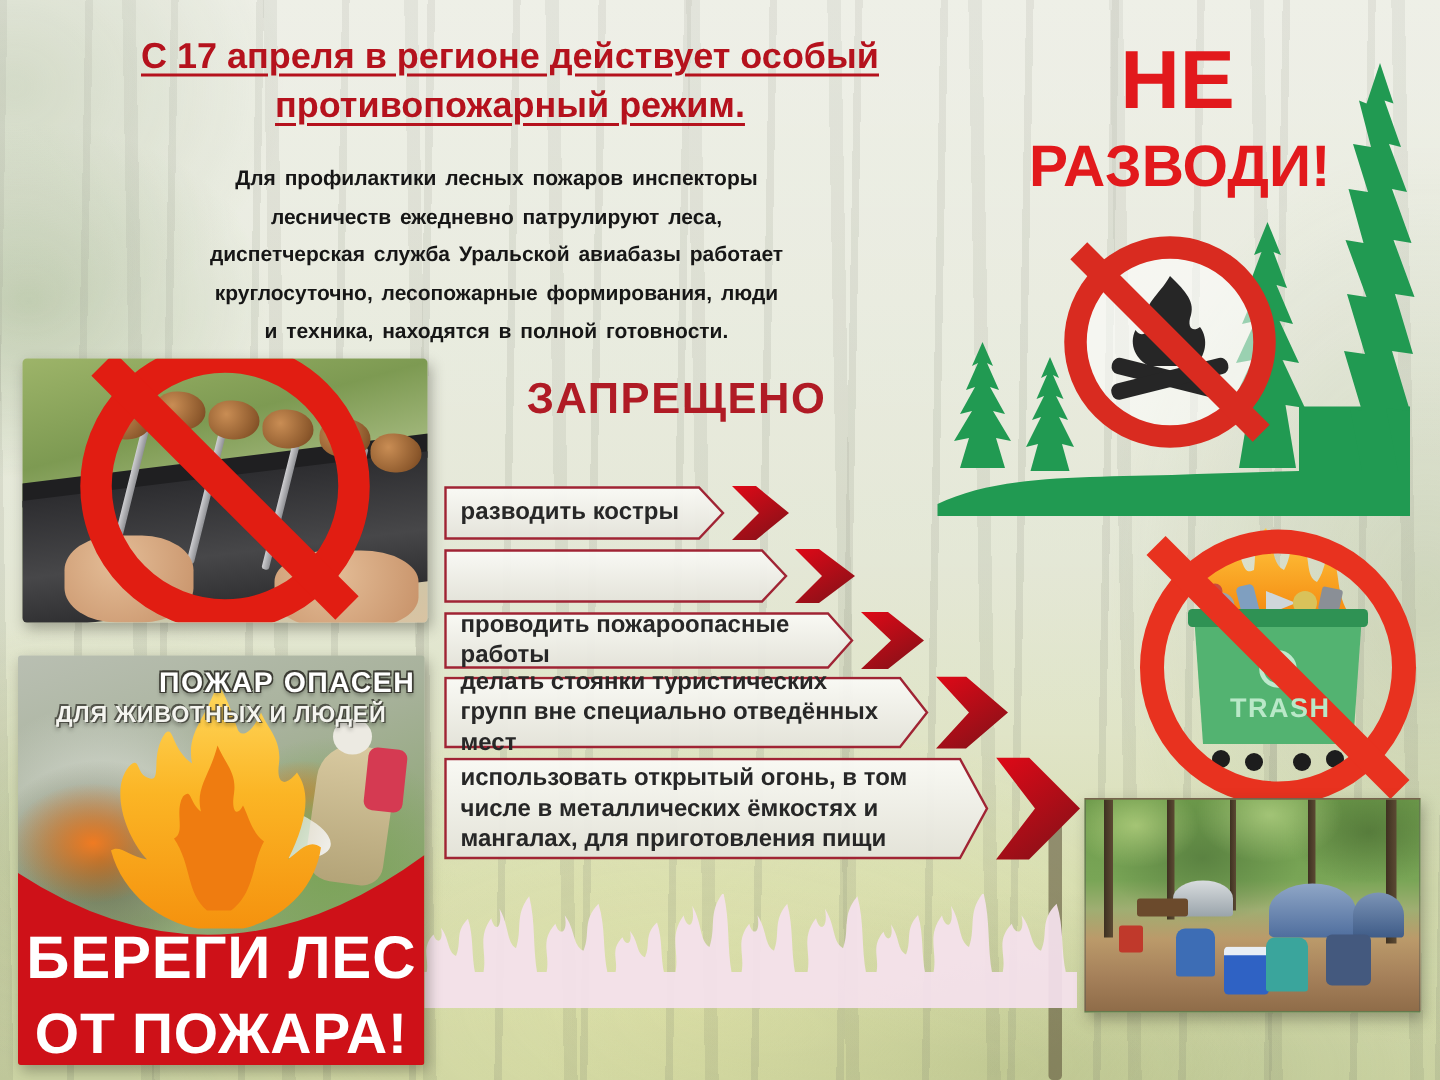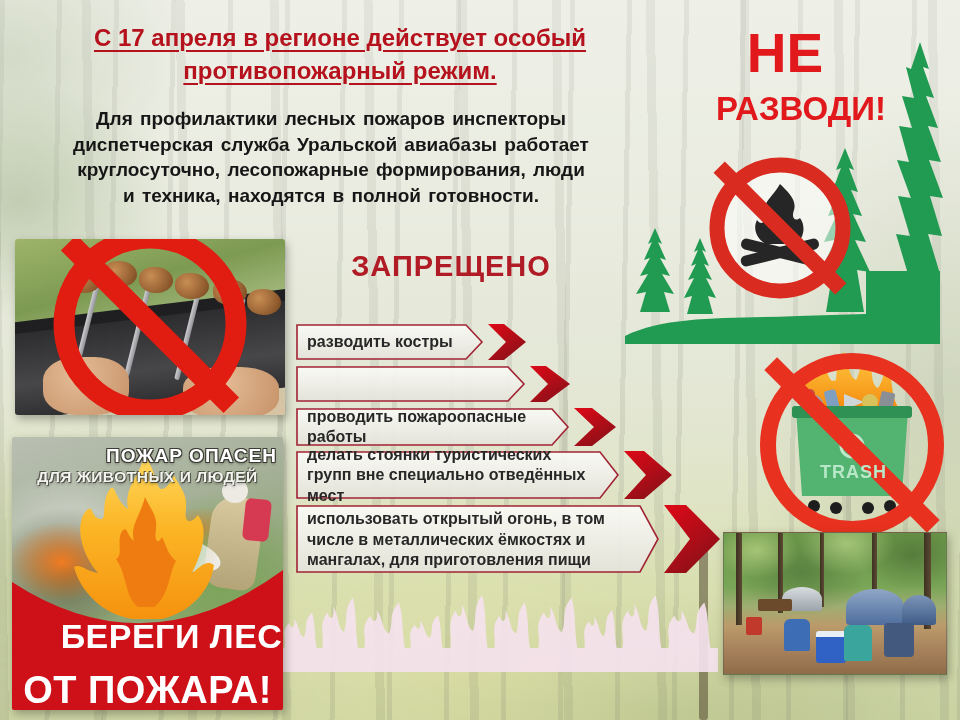--- a/index.html
+++ b/index.html
@@ -19,35 +19,35 @@
     radial-gradient(300px 420px at 99% 55%, rgba(148,164,118,.35), rgba(148,164,118,0) 72%),
     radial-gradient(420px 160px at 70% 99%, rgba(146,160,104,.4), rgba(146,160,104,0) 75%);}
   .bg-veil{position:absolute;inset:0;background:linear-gradient(180deg,rgba(255,255,255,.30),rgba(255,255,255,.12) 55%,rgba(255,255,255,0));}
   .bg-trunk-right{position:absolute;left:699px;top:540px;width:9px;height:180px;background:rgba(84,72,50,.55);border-radius:3px;}
 
   
   .title{position:absolute;left:60px;top:21px;width:560px;text-align:center;
     font-size:24px;font-weight:bold;line-height:33px;
     text-decoration:underline;text-decoration-thickness:2px;text-underline-offset:4px;}
   .intro{position:absolute;left:48px;top:106px;width:566px;text-align:center;
-    font-size:19px;font-weight:bold;color:#161616;line-height:25.5px;word-spacing:2px;}
+    font-size:14px;font-weight:bold;color:#161616;line-height:25.5px;word-spacing:2px;}
   .zapr{position:absolute;left:300px;top:250px;width:302px;text-align:center;
     font-size:29px;font-weight:800;letter-spacing:1px;}
 
   
   .banner{position:absolute;left:296px;}
   .banner svg{position:absolute;left:0;top:0;}
   .banner .lbl{position:absolute;left:11px;top:0;bottom:0;display:flex;align-items:center;
     font-size:16px;font-weight:bold;color:#272727;line-height:1.28;}
 
   
   .ne-line1{position:absolute;left:700px;top:26px;width:170px;text-align:center;
     font-size:55px;font-weight:800;line-height:1;}
-  .ne-line2{position:absolute;left:683px;top:92px;width:204px;text-align:center;
-    font-size:33px;font-weight:800;line-height:1;margin-left:16px;}
+  .ne-line2{position:absolute;left:683px;top:92px;width:204px;text-align:right;
+    font-size:39px;font-weight:800;line-height:1;}
 
   
   .photo{position:absolute;overflow:hidden;box-shadow:2px 4px 9px rgba(40,40,30,.35);}
   .layer{position:absolute;}
 
   #shashlik{left:15px;top:239px;width:270px;height:176px;border-radius:3px;
     background:linear-gradient(165deg,#9db469 0%,#7d9a52 30%,#a9bd84 55%,#c7c9ad 75%,#d9c3a2 100%);}
   #shashlik .grill{position:absolute;left:-14px;top:78px;width:310px;height:86px;background:linear-gradient(180deg,#2d2d30,#474749 60%,#2f2f31);transform:rotate(-7deg);}
   #shashlik .griltop{position:absolute;left:-14px;top:66px;width:310px;height:16px;background:#1f1f21;transform:rotate(-7deg);}
   #shashlik .meat{position:absolute;width:34px;height:26px;border-radius:45% 55% 50% 50%;background:radial-gradient(circle at 35% 35%,#c98d54,#8e5a2d 70%,#6e401d);}
@@ -62,21 +62,21 @@
   #danger-poster .fireL2{position:absolute;left:150px;top:70px;width:80px;height:45px;background:radial-gradient(closest-side,rgba(238,120,40,.85),rgba(238,120,40,0));}
   #danger-poster .grassR{position:absolute;right:-20px;top:55px;width:170px;height:160px;background:radial-gradient(closest-side,#79a355,rgba(121,163,85,0));}
   #danger-poster .ff-body{position:absolute;left:196px;top:60px;width:52px;height:92px;border-radius:24px 20px 14px 18px;background:linear-gradient(180deg,#d8c9a0,#b4a478);transform:rotate(8deg);}
   #danger-poster .ff-helm{position:absolute;left:210px;top:42px;width:26px;height:24px;border-radius:50%;background:#eceae2;}
   #danger-poster .ff-pack{position:absolute;left:232px;top:62px;width:26px;height:42px;border-radius:6px;background:#d53a52;transform:rotate(6deg);}
   #danger-poster .spray{position:absolute;left:120px;top:98px;width:90px;height:34px;background:linear-gradient(100deg,rgba(255,255,255,0),rgba(250,252,255,.85));transform:rotate(16deg);border-radius:50%;}
   #danger-poster .head1{position:absolute;left:0;top:8px;width:100%;text-align:center;font-size:19px;font-weight:800;color:#fff;
     text-shadow:-1px -1px 0 #3c3c34,1px -1px 0 #3c3c34,-1px 1px 0 #3c3c34,1px 1px 0 #3c3c34,0 2px 3px rgba(0,0,0,.4);letter-spacing:1px;padding-left:44px;}
   #danger-poster .head2{position:absolute;left:0;top:31px;width:100%;text-align:center;font-size:15.5px;font-weight:800;color:#f4f4ef;
     text-shadow:-1px -1px 0 rgba(60,60,52,.8),1px 1px 0 rgba(60,60,52,.8),0 2px 3px rgba(0,0,0,.35);letter-spacing:.5px;}
-  #danger-poster .slog1{position:absolute;left:0;top:180px;width:100%;text-align:center;font-size:34px;font-weight:800;color:#fff;letter-spacing:.5px;padding-left:24px;}
+  #danger-poster .slog1{position:absolute;left:0;top:180px;width:100%;text-align:center;font-size:40px;font-weight:800;color:#fff;letter-spacing:.5px;}
   #danger-poster .slog2{position:absolute;left:0;top:232px;width:100%;text-align:center;font-size:38px;font-weight:800;color:#fff;letter-spacing:.5px;}
 
   #camping{left:723px;top:532px;width:222px;height:141px;border:1px solid rgba(90,90,80,.5);
     background:linear-gradient(180deg,#6d9a4b 0%,#79a556 38%,#9fae72 52%,#bb9a6a 66%,#a5805a 84%,#8f6c49 100%);}
   #camping .canopy{position:absolute;left:0;top:0;width:100%;height:62%;background:
     radial-gradient(60px 40px at 15% 20%, rgba(210,232,150,.55), transparent 70%),
     radial-gradient(70px 45px at 55% 12%, rgba(214,236,160,.5), transparent 70%),
     radial-gradient(80px 50px at 85% 25%, rgba(60,90,40,.5), transparent 70%),
     radial-gradient(90px 60px at 35% 45%, rgba(58,92,44,.45), transparent 72%);}
   #camping .trk{position:absolute;top:0;background:linear-gradient(90deg,#3e3121,#5c4a33);width:6px;}
@@ -115,20 +115,21 @@
       <use href="#tng" transform="translate(386,54) scale(1.3,0.95)"></use>
     </g>
   </svg>
 
   <div class="title" style="color:#b5121d">
     <div>С 17 апреля в регионе действует особый</div>
     <div>противопожарный режим.</div>
   </div>
   <div class="intro">
     <div>Для профилактики  лесных пожаров  инспекторы</div>
+    <div>лесничеств ежедневно патрулируют леса,</div>
     <div>диспетчерская  служба Уральской  авиабазы работает</div>
     <div>круглосуточно,  лесопожарные  формирования,  люди</div>
     <div>и техника, находятся  в полной  готовности.</div>
   </div>
 
   <div class="zapr" style="color:#b01b25">ЗАПРЕЩЕНО</div>
 
   <div class="banner" style="top:324px;width:232px;height:37px">
     <svg width="232" height="38" viewBox="0 0 232 38">
       <defs>

